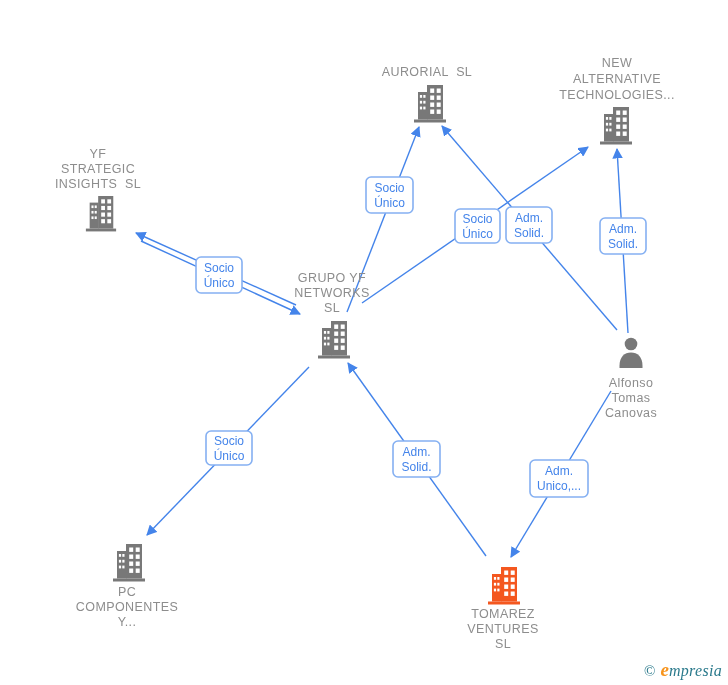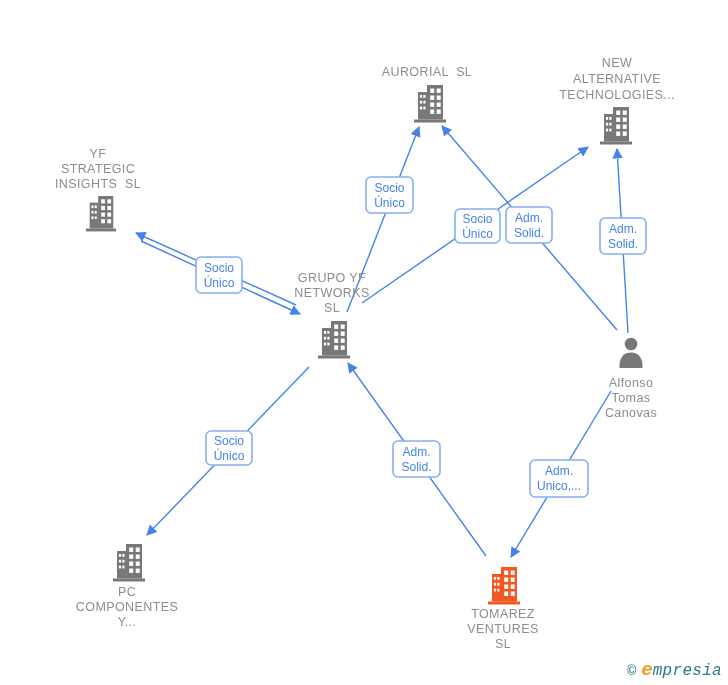--- a/index.html
+++ b/index.html
@@ -14,21 +14,21 @@
   .edge{stroke:var(--edge-blue);stroke-width:1.4;fill:none;}
   .arrowed{marker-end:url(#arrowhead);}
   #arrowhead path{fill:var(--edge-blue);}
   .label-box rect{fill:#ffffff;stroke:var(--box-border);stroke-width:1.6;}
   .label-box text{fill:var(--edge-blue);font-size:12px;text-anchor:middle;}
   .node-label{fill:var(--node-text);font-size:12.5px;text-anchor:middle;letter-spacing:0.4px;}
   .icon-gray{fill:var(--icon-gray);}
   .icon-orange{fill:var(--accent-orange);}
   .win{fill:#ffffff;}
   .watermark{position:absolute;right:6px;bottom:4px;font-size:16px;
-             font-family:Liberation Mono, monospace;margin-top:20px;}
+             font-family:Liberation Serif, serif;margin-top:20px;}
   .wm-c{color:var(--wm-teal);font-style:normal;margin-right:5px;font-size:15px;}
   .wm-e{color:var(--wm-orange);font-style:italic;font-weight:bold;font-size:19px;}
   .wm-rest{color:var(--wm-teal);font-style:italic;letter-spacing:0.3px;}
 </style>
 </head>
 <body>
 
 <svg width="728" height="685" viewBox="0 0 728 685">
   <defs>
     <marker id="arrowhead" viewBox="0 0 10 10" refX="9" refY="5" markerWidth="7.5" markerHeight="7.5" orient="auto">

